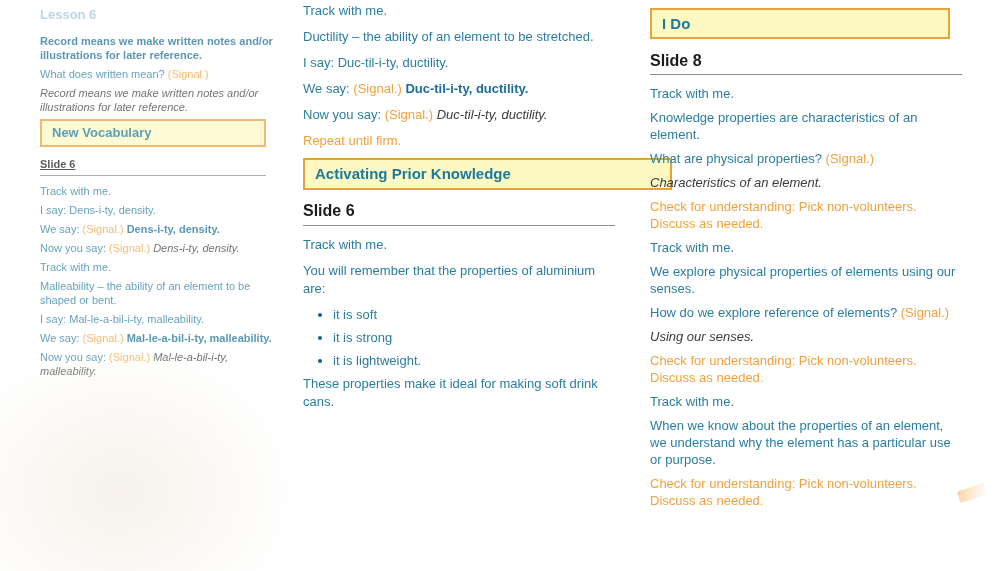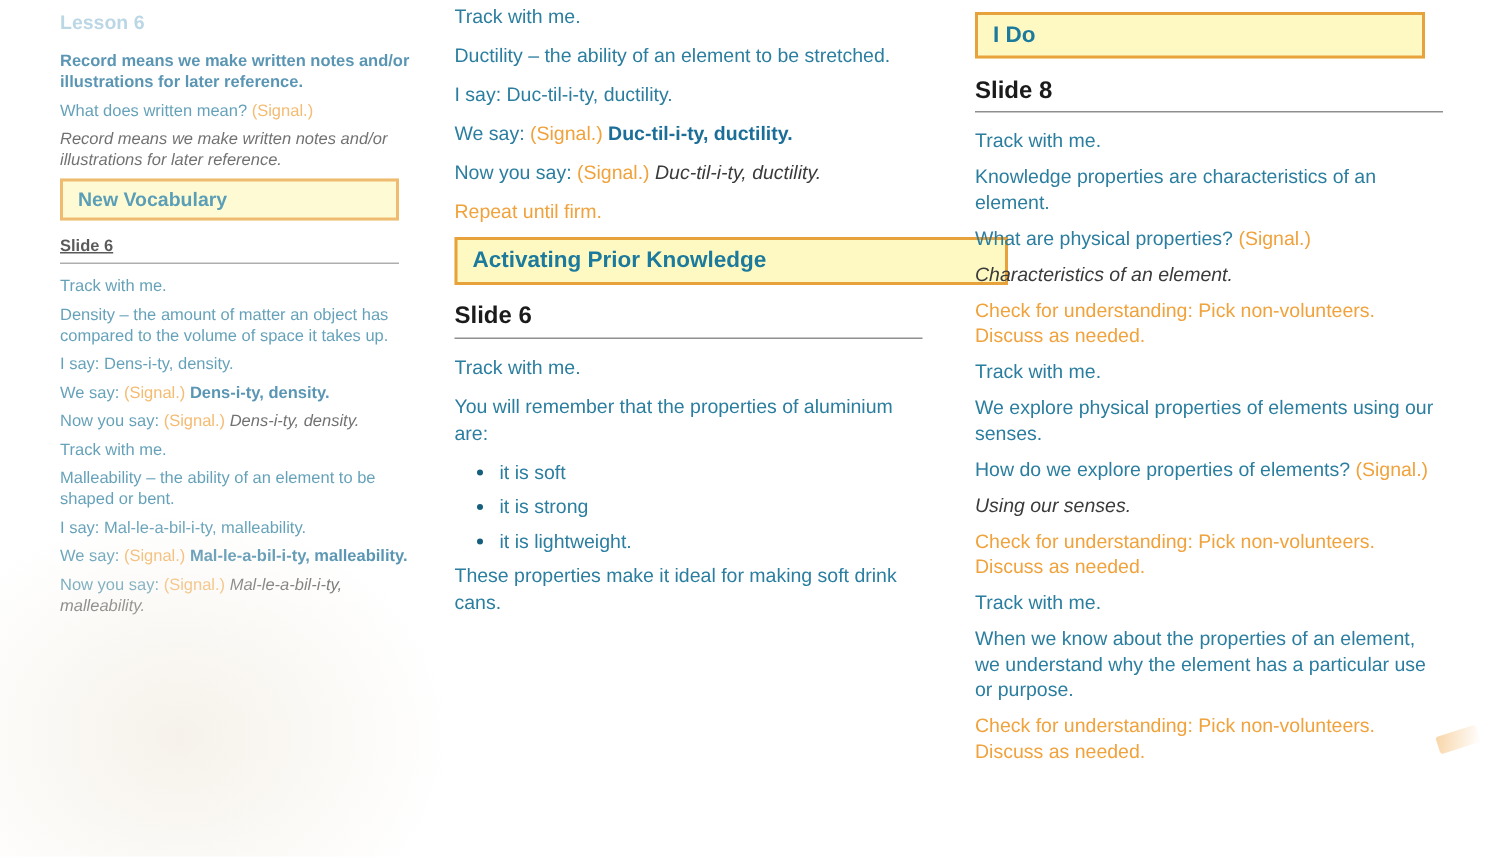--- a/index.html
+++ b/index.html
@@ -73,21 +73,20 @@
 <body>
 
 <div class="col col-left">
     <div class="lesson-heading">Lesson 6</div>
     <p class="para"><span class="seg-teal-bold">Record means we make written notes and/or illustrations for later reference.</span></p>
     <p class="para"><span class="seg-teal">What does written mean? </span><span class="seg-orange">(Signal.)</span></p>
     <p class="para"><span class="seg-italic">Record means we make written notes and/or illustrations for later reference.</span></p>
     <div class="title-box"><span>New Vocabulary</span></div>
     <div class="slide-heading">Slide 6</div>
     <p class="para"><span class="seg-teal">Track with me.</span></p>
-    <p class="para"><span class="seg-teal">Density – the amount of matter an object has compared to the volume of space it takes up.</span></p>
     <p class="para"><span class="seg-teal">I say: Dens-i-ty, density.</span></p>
     <p class="para"><span class="seg-teal">We say: </span><span class="seg-orange">(Signal.) </span><span class="seg-teal-bold">Dens-i-ty, density.</span></p>
     <p class="para"><span class="seg-teal">Now you say: </span><span class="seg-orange">(Signal.) </span><span class="seg-italic">Dens-i-ty, density.</span></p>
     <p class="para"><span class="seg-teal">Track with me.</span></p>
     <p class="para"><span class="seg-teal">Malleability – the ability of an element to be shaped or bent.</span></p>
     <p class="para"><span class="seg-teal">I say: Mal-le-a-bil-i-ty, malleability.</span></p>
     <p class="para nowrap"><span class="seg-teal">We say: </span><span class="seg-orange">(Signal.) </span><span class="seg-teal-bold">Mal-le-a-bil-i-ty, malleability.</span></p>
     <p class="para"><span class="seg-teal">Now you say: </span><span class="seg-orange">(Signal.) </span><span class="seg-italic">Mal-le-a-bil-i-ty, malleability.</span></p>
   </div>
 <div class="col col-mid">
@@ -111,21 +110,21 @@
 <div class="col col-right">
     <div class="title-box"><span>I Do</span></div>
     <div class="slide-heading">Slide 8</div>
     <p class="para"><span class="seg-teal">Track with me.</span></p>
     <p class="para"><span class="seg-teal">Knowledge properties are characteristics of an element.</span></p>
     <p class="para"><span class="seg-teal">What are physical properties? </span><span class="seg-orange">(Signal.)</span></p>
     <p class="para"><span class="seg-italic">Characteristics of an element.</span></p>
     <p class="para"><span class="seg-orange">Check for understanding: Pick non-volunteers. Discuss as needed.</span></p>
     <p class="para"><span class="seg-teal">Track with me.</span></p>
     <p class="para"><span class="seg-teal">We explore physical properties of elements using our senses.</span></p>
-    <p class="para"><span class="seg-teal">How do we explore properties of elements? </span><span class="seg-orange">(Signal.)</span></p>
+    <p class="para"><span class="seg-teal">How do we explore reference of elements? </span><span class="seg-orange">(Signal.)</span></p>
     <p class="para"><span class="seg-italic">Using our senses.</span></p>
     <p class="para"><span class="seg-orange">Check for understanding: Pick non-volunteers. Discuss as needed.</span></p>
     <p class="para"><span class="seg-teal">Track with me.</span></p>
     <p class="para"><span class="seg-teal">When we know about the properties of an element, we understand why the element has a particular use or purpose.</span></p>
     <p class="para"><span class="seg-orange">Check for understanding: Pick non-volunteers. Discuss as needed.</span></p>
   </div>
 
 <div class="page-shadow"></div>
 <div class="stray-mark"></div>
 

